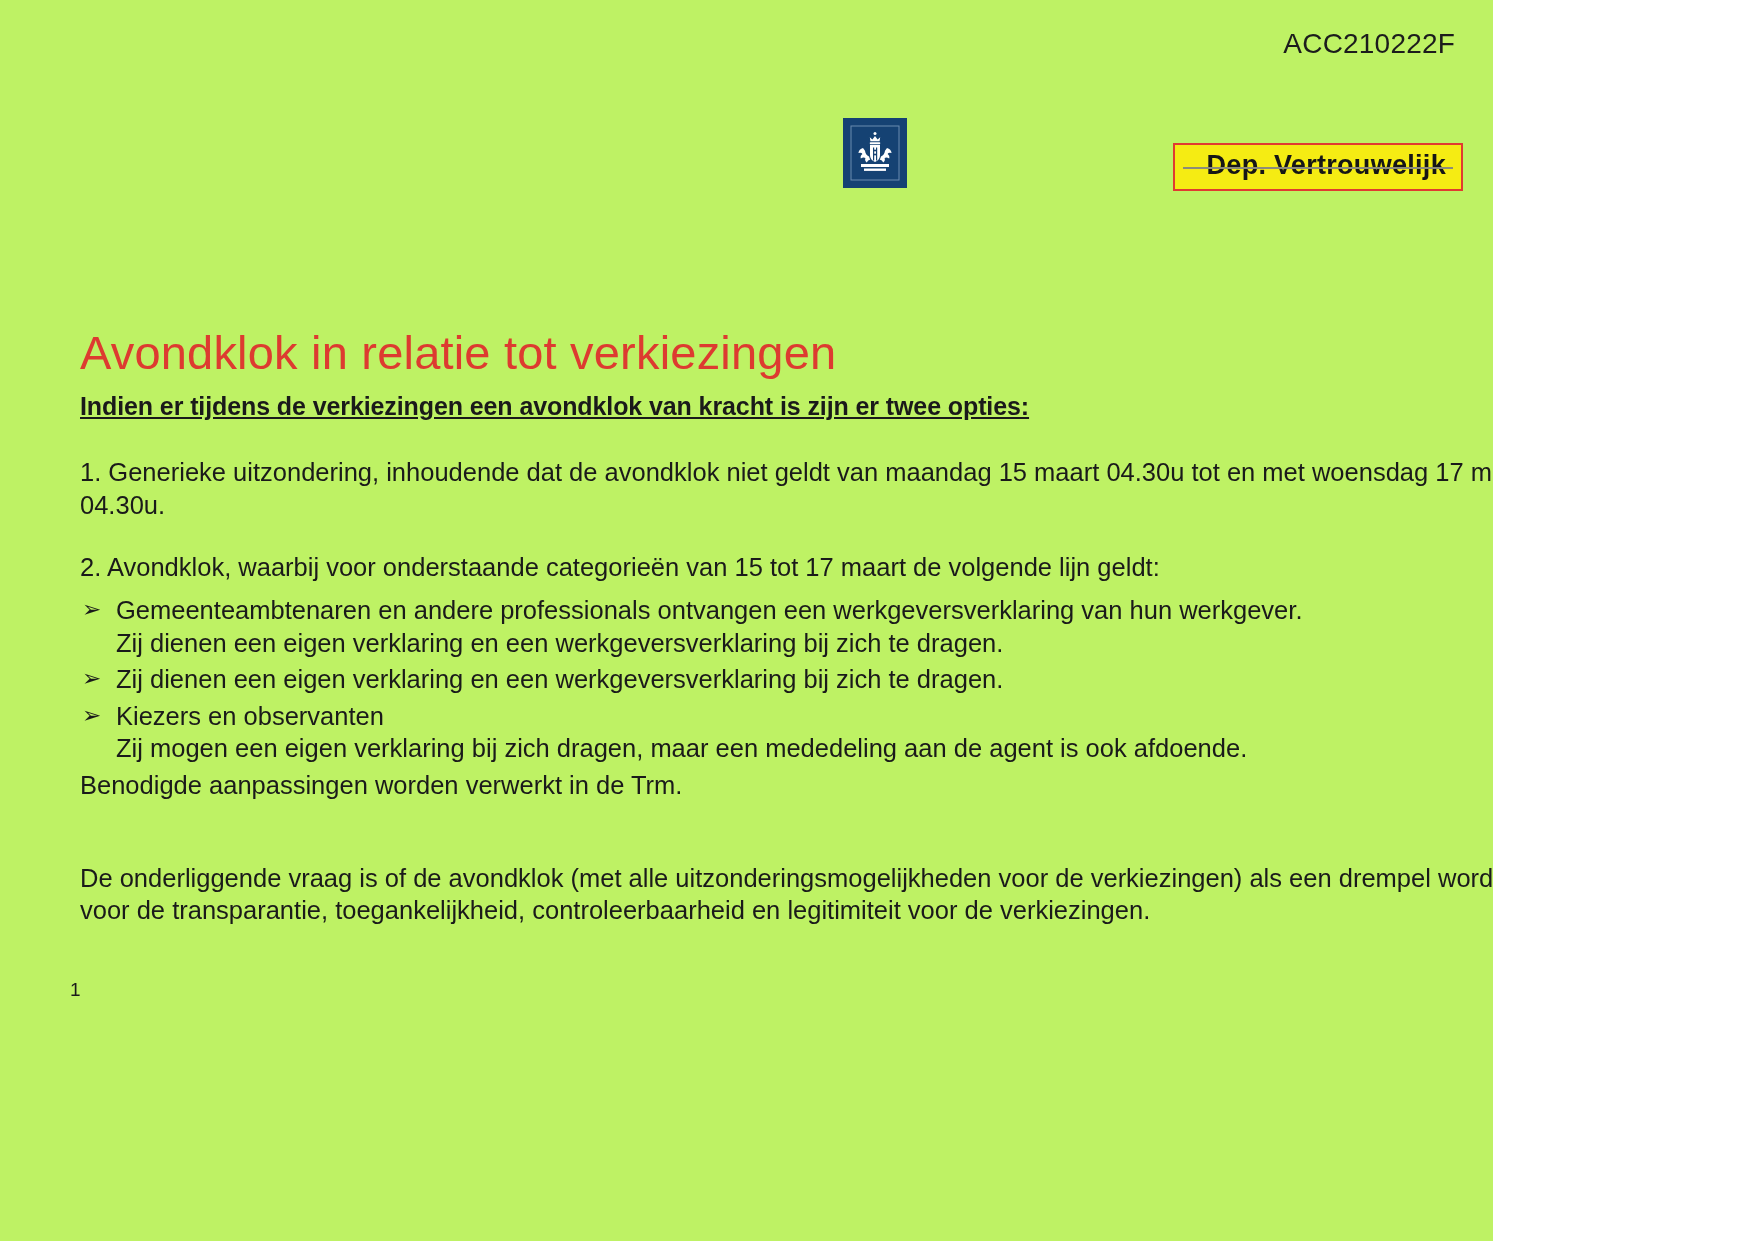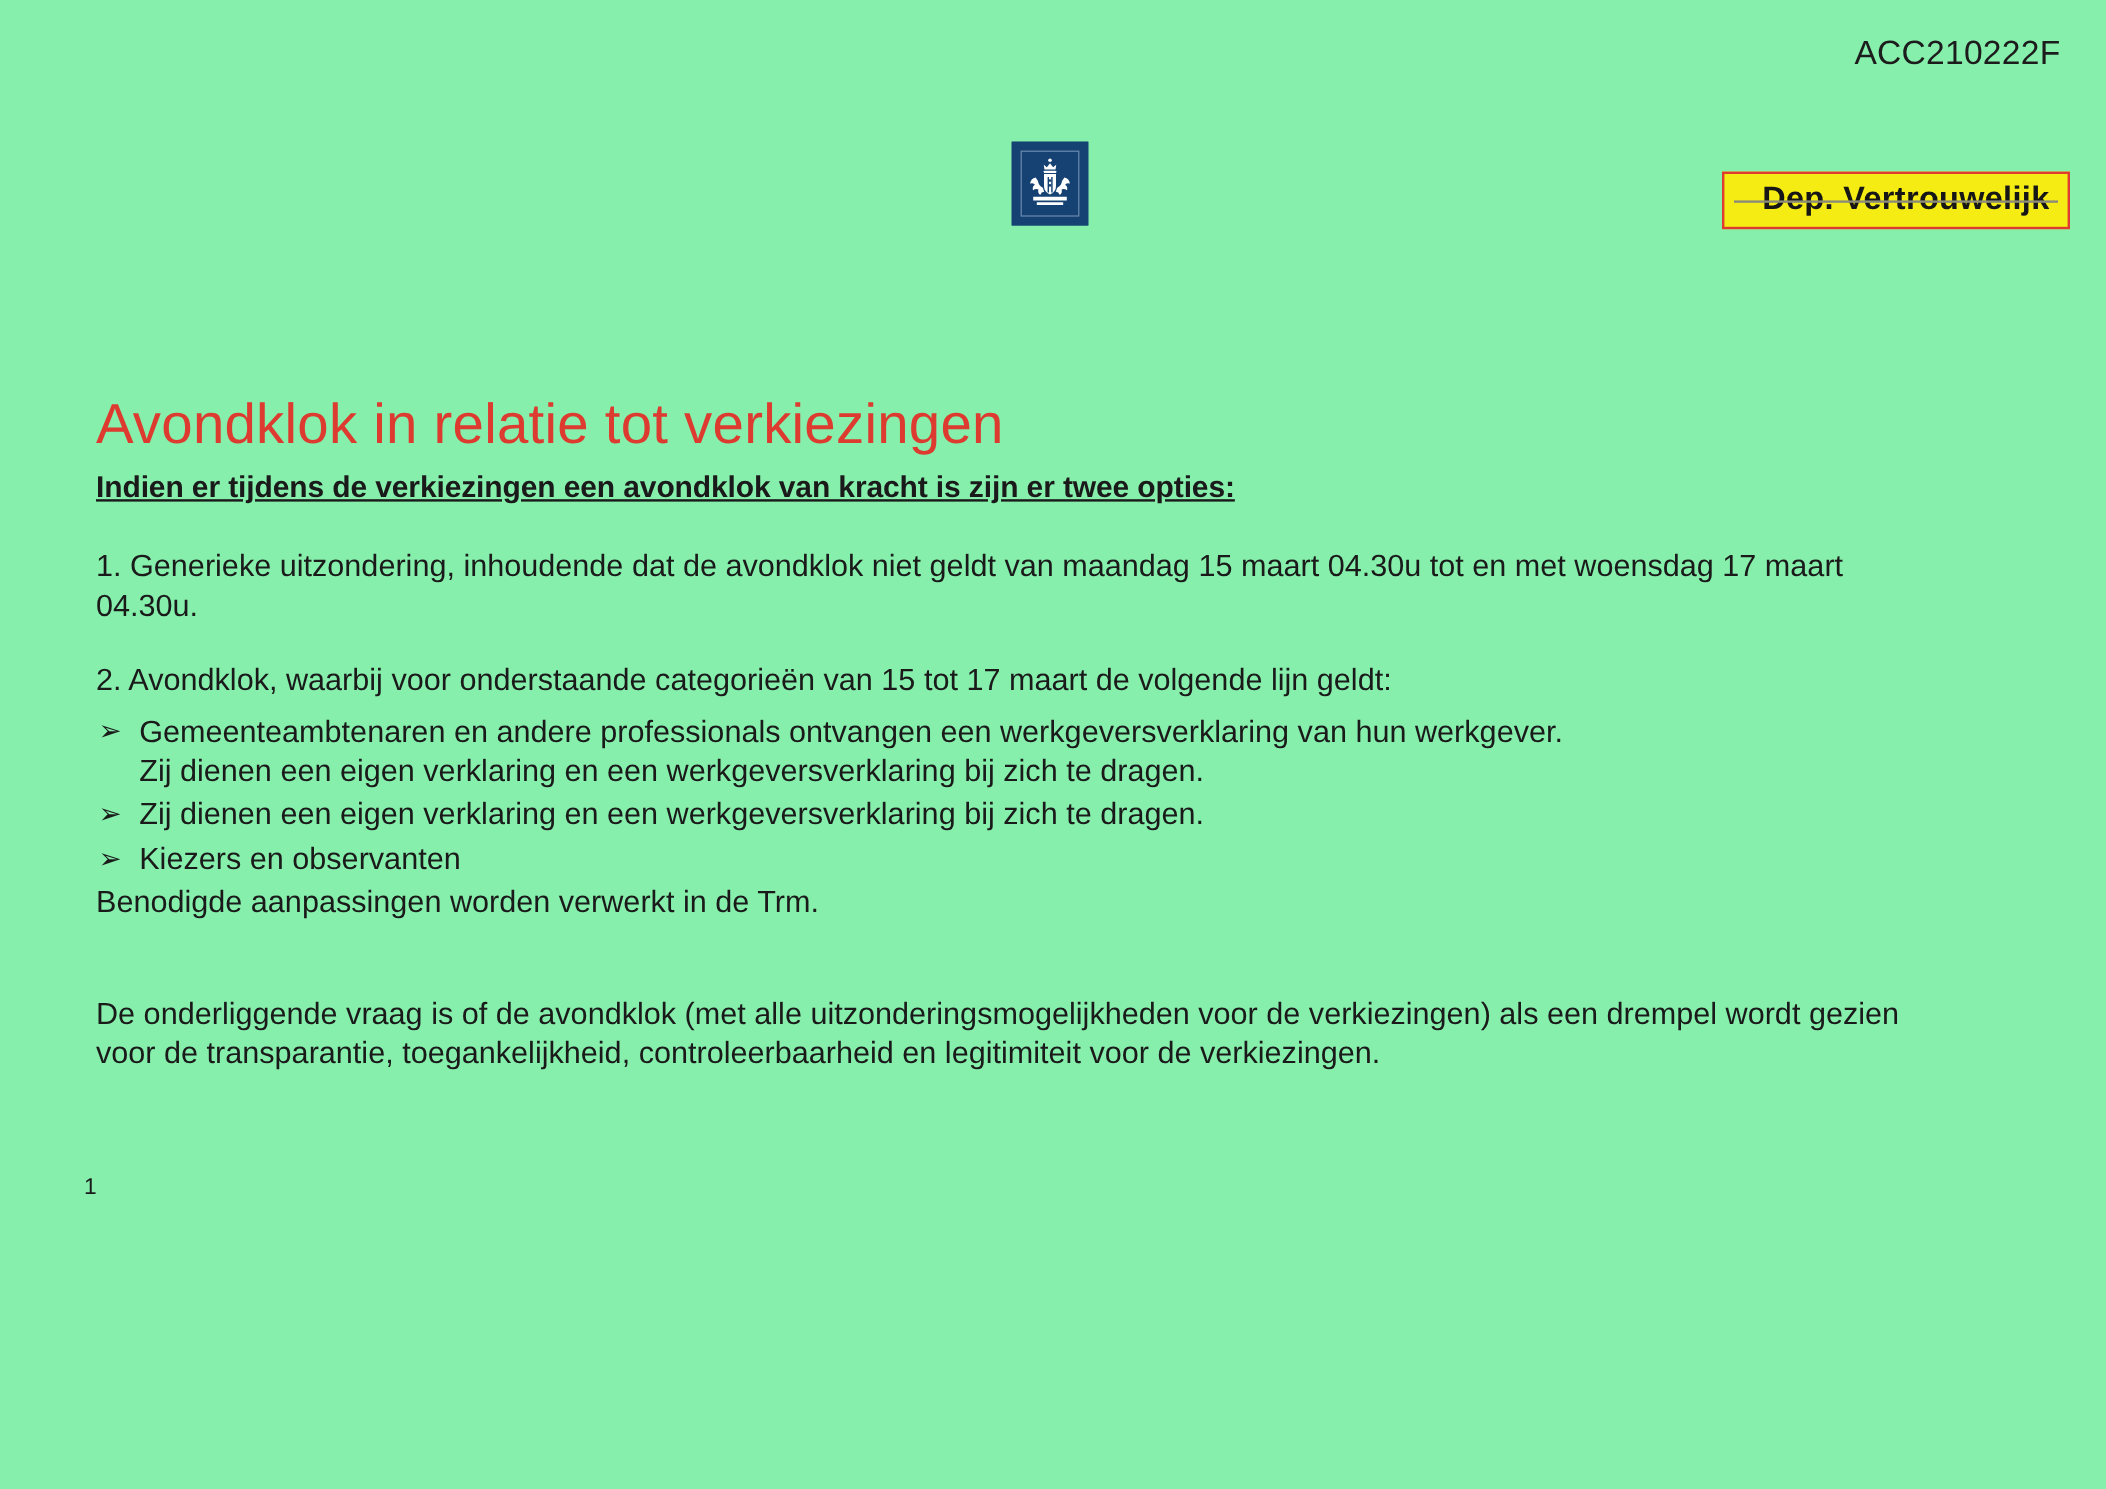--- a/index.html
+++ b/index.html
@@ -6,23 +6,23 @@
     margin: 0;
     padding: 0;
     background: #ffffff;
   }
   body {
     font-family: "Liberation Sans", sans-serif;
     color: #1a1a1a;
   }
   .slide {
     position: relative;
-    width: 1755px;
+    width: 1493px;
     height: 1241px;
-    background: #86efac;
+    background: #bef264;
     overflow: hidden;
   }
 
   
   .doc-ref {
     position: absolute;
     top: 28px;
     right: 38px;
     font-size: 28px;
     color: #1c1c1c;
@@ -187,20 +187,21 @@
         <span>Gemeenteambtenaren en andere professionals ontvangen een werkgeversverklaring van hun werkgever.</span>
         <span class="sub-line">Zij dienen een eigen verklaring en een werkgeversverklaring bij zich te dragen.</span>
       </li>
       <li>
         <span class="arrow">➢</span>
         <span class="sub-line">Zij dienen een eigen verklaring en een werkgeversverklaring bij zich te dragen.</span>
       </li>
       <li>
         <span class="arrow">➢</span>
         <span>Kiezers en observanten</span>
+        <span class="sub-line">Zij mogen een eigen verklaring bij zich dragen, maar een mededeling aan de agent is ook afdoende.</span>
       </li>
     </ul>
 
     <p class="trailing">Benodigde aanpassingen worden verwerkt in de Trm.</p>
 
     <p class="closing">De onderliggende vraag is of de avondklok (met alle uitzonderingsmogelijkheden voor de verkiezingen) als een drempel wordt gezien voor de transparantie, toegankelijkheid, controleerbaarheid en legitimiteit voor de verkiezingen.</p>
 
   </div>
 
   <div class="page-number">1</div>

